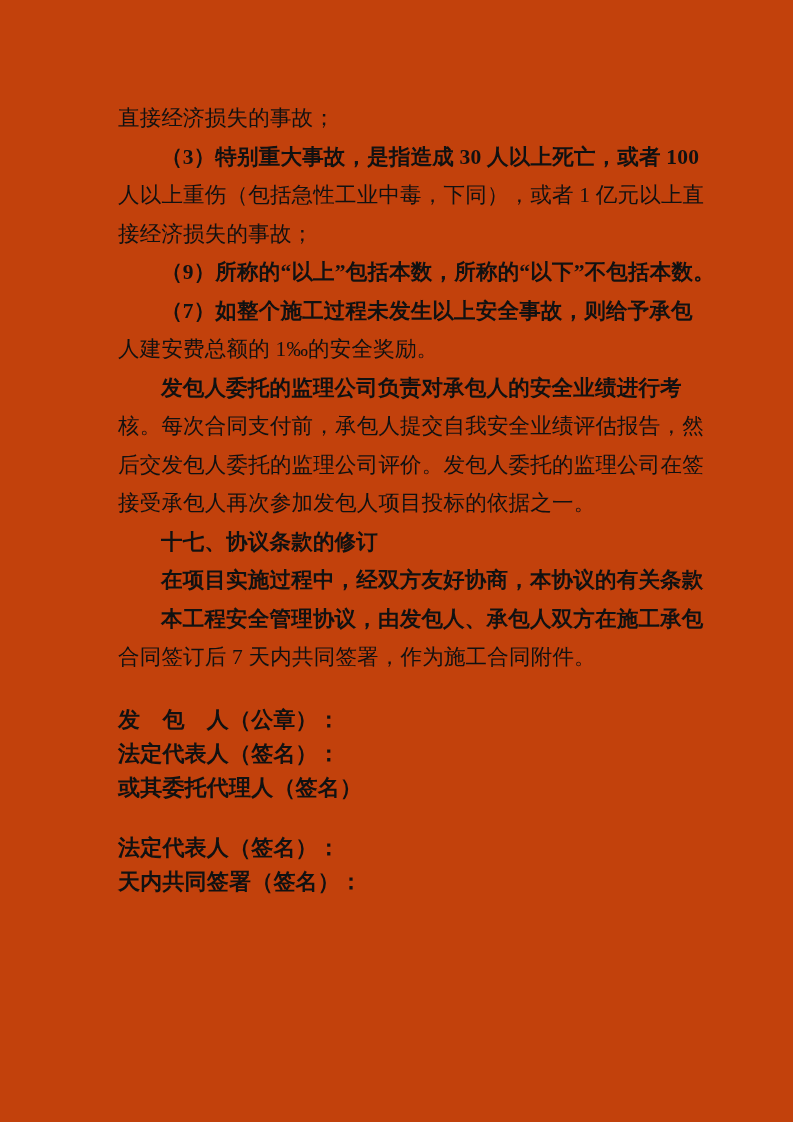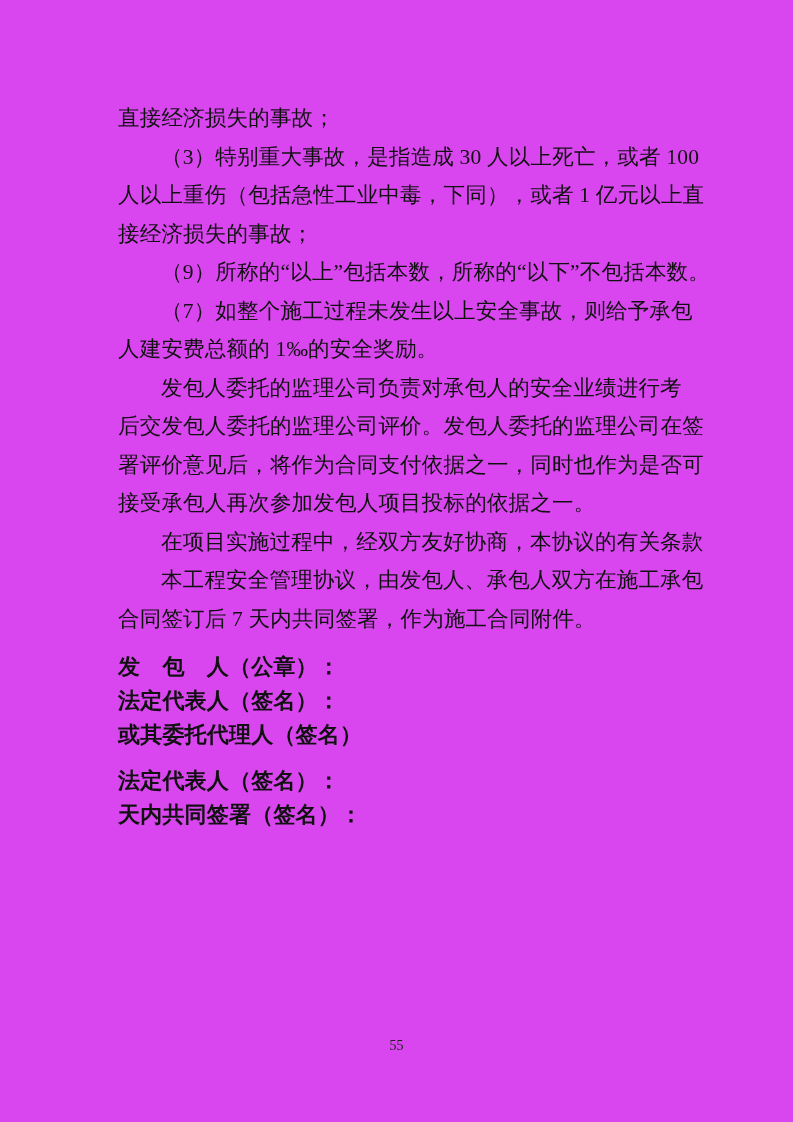--- a/index.html
+++ b/index.html
@@ -6,37 +6,37 @@
   body {
     width: 793px; height: 1122px;
     background: #ffffff;
     position: relative;
     overflow: hidden;
     font-family: "Liberation Serif", "DejaVu Serif", serif;
     color: #111;
   }
   .page {
     position: absolute; inset: 0;
-    background: #d946ef;
+    background: #c2410c;
   }
   .content {
     position: absolute;
     left: 118px; top: 99px;
     width: 560px;
   }
   .line {
     font-size: 21.5px;
     line-height: 38.5px;
     white-space: nowrap;
     letter-spacing: 0.2px;
   }
-  .indent { text-indent: 43px; }
+  .indent { text-indent: 43px; font-weight: bold; }
   .heading { font-weight: 700; }
   .sig-block {
-    margin-top: 12px;
+    margin-top: 26px;
   }
   .sig-line {
     font-size: 22px;
     line-height: 34px;
     font-weight: 700;
     white-space: nowrap;
     letter-spacing: 0.2px;
   }
   .footer {
     position: absolute;
@@ -54,34 +54,34 @@
   <div class="content">
 
     <div class="line">直接经济损失的事故；</div>
     <div class="line indent">（3）特别重大事故，是指造成 30 人以上死亡，或者 100</div>
     <div class="line">人以上重伤（包括急性工业中毒，下同），或者 1 亿元以上直</div>
     <div class="line">接经济损失的事故；</div>
     <div class="line indent">（9）所称的“以上”包括本数，所称的“以下”不包括本数。</div>
     <div class="line indent">（7）如整个施工过程未发生以上安全事故，则给予承包</div>
     <div class="line">人建安费总额的 1‰的安全奖励。</div>
     <div class="line indent">发包人委托的监理公司负责对承包人的安全业绩进行考</div>
+    <div class="line">核。每次合同支付前，承包人提交自我安全业绩评估报告，然</div>
     <div class="line">后交发包人委托的监理公司评价。发包人委托的监理公司在签</div>
-    <div class="line">署评价意见后，将作为合同支付依据之一，同时也作为是否可</div>
     <div class="line">接受承包人再次参加发包人项目投标的依据之一。</div>
+    <div class="line indent heading">十七、协议条款的修订</div>
     <div class="line indent">在项目实施过程中，经双方友好协商，本协议的有关条款</div>
     <div class="line indent">本工程安全管理协议，由发包人、承包人双方在施工承包</div>
     <div class="line">合同签订后 7 天内共同签署，作为施工合同附件。</div>
 
     <div class="sig-block">
       <div class="sig-line">发　包　人（公章）：</div>
       <div class="sig-line">法定代表人（签名）：</div>
       <div class="sig-line">或其委托代理人（签名）</div>
     </div>
 
     <div class="sig-block">
       <div class="sig-line">法定代表人（签名）：</div>
       <div class="sig-line">天内共同签署（签名）：</div>
     </div>
 
   </div>
 
-  <div class="footer">55</div>
 </div>
 
 </body></html>

